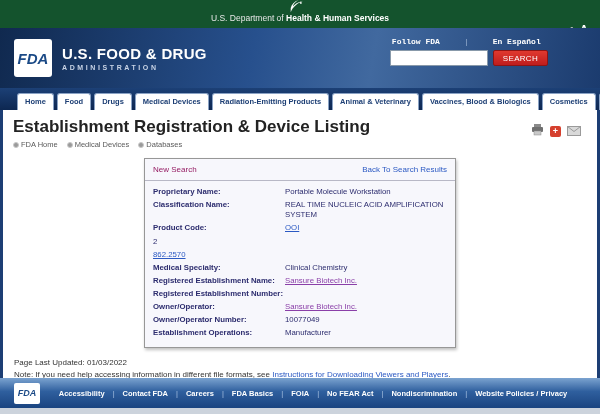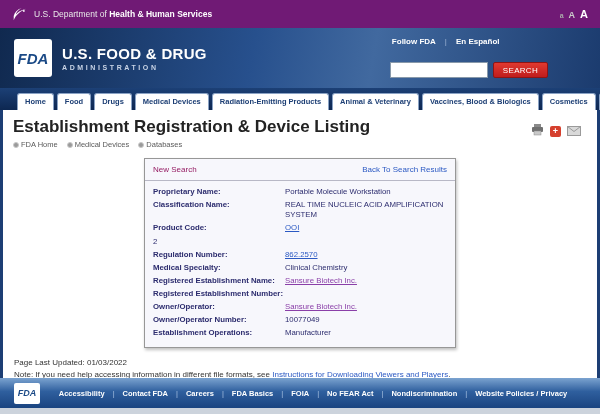--- a/index.html
+++ b/index.html
@@ -6,22 +6,22 @@
   html, body { width: 600px; height: 414px; }
   body {
     font-family: "Liberation Sans", sans-serif;
     background: #dfe3ea;
     overflow: hidden;
   }
   .page { width: 600px; height: 414px; display: flex; flex-direction: column; }
 
   
   .topbar {
-    height: 28px; background: #701a75; color: #fff;
-    display: flex; align-items: center; padding: 0 12px; flex-shrink: 0;
+    height: 28px; background: #14532d; color: #fff;
+    display: flex; align-items: center; padding: 0 12px; flex-shrink: 0; flex-direction: column;
   }
   .topbar .eagle { margin-right: 7px; display: flex; align-items: center; }
   .topbar .dept { font-size: 8.5px; color: #e8e8e8; }
   .topbar .dept b { color: #fff; }
   .font-sizes { margin-left: auto; display: flex; align-items: baseline; gap: 5px; }
   .fs-a1 { font-size: 7px; color: #aaa; font-weight: bold; }
   .fs-a2 { font-size: 9px; color: #ccc; font-weight: bold; }
   .fs-a3 { font-size: 11px; color: #fff; font-weight: bold; }
 
   
@@ -33,21 +33,21 @@
   .fda-logo {
     width: 38px; height: 38px; background: #fff; border-radius: 3px;
     display: flex; align-items: center; justify-content: center;
     color: #1b4a86; font-weight: bold; font-size: 15px; font-style: italic;
     flex-shrink: 0;
   }
   .banner-title { margin-left: 10px; color: #fff; }
   .banner-title .t1 { font-size: 15px; font-weight: bold; letter-spacing: 0.3px; }
   .banner-title .t2 { font-size: 7px; letter-spacing: 2.6px; color: #c9d4e6; font-weight: bold; margin-top: 2px; }
   .banner-right { position: absolute; right: 52px; top: 9px; }
-  .follow-row { display: flex; gap: 9px; font-size: 8px; font-weight: bold; color: #fff; margin-bottom: 16px; padding-left: 2px; }
+  .follow-row { display: flex; gap: 24px; font-size: 8px; font-weight: bold; color: #fff; margin-bottom: 4px; padding-left: 2px; font-family: Liberation Mono, monospace; }
   .follow-row .sep { color: #9fb4d4; font-weight: normal; }
   .search-row { display: flex; }
   .search-input {
     width: 98px; height: 16px; border: 1px solid #89a; background: #fff;
     font-size: 8px; padding: 0 3px; outline: none;
   }
   .search-btn {
     height: 16px; margin-left: 5px; padding: 0 9px;
     background: linear-gradient(#e0392f, #bf1d1d); border: 1px solid #8e1414; border-radius: 2px;
     color: #fff; font-size: 8px; font-weight: normal; letter-spacing: 0.3px; cursor: pointer;
@@ -225,21 +225,20 @@
             <span class="dvalue">REAL TIME NUCLEIC ACID AMPLIFICATION SYSTEM</span>
           </div>
           <div class="drow">
             <span class="dlabel">Product Code:</span>
             <span class="dvalue"><a class="lnk">OOI</a></span>
           </div>
           <div class="drow">
             <span class="dvalue">2</span>
           </div>
           <div class="drow">
-            <span class="dlabel">Regulation Number:</span>
             <span class="dvalue"><a class="lnk">862.2570</a></span>
           </div>
           <div class="drow">
             <span class="dlabel">Medical Specialty:</span>
             <span class="dvalue">Clinical Chemistry</span>
           </div>
           <div class="drow">
             <span class="dlabel">Registered Establishment Name:</span>
             <span class="dvalue"><a class="vlnk">Sansure Biotech Inc.</a></span>
           </div>

